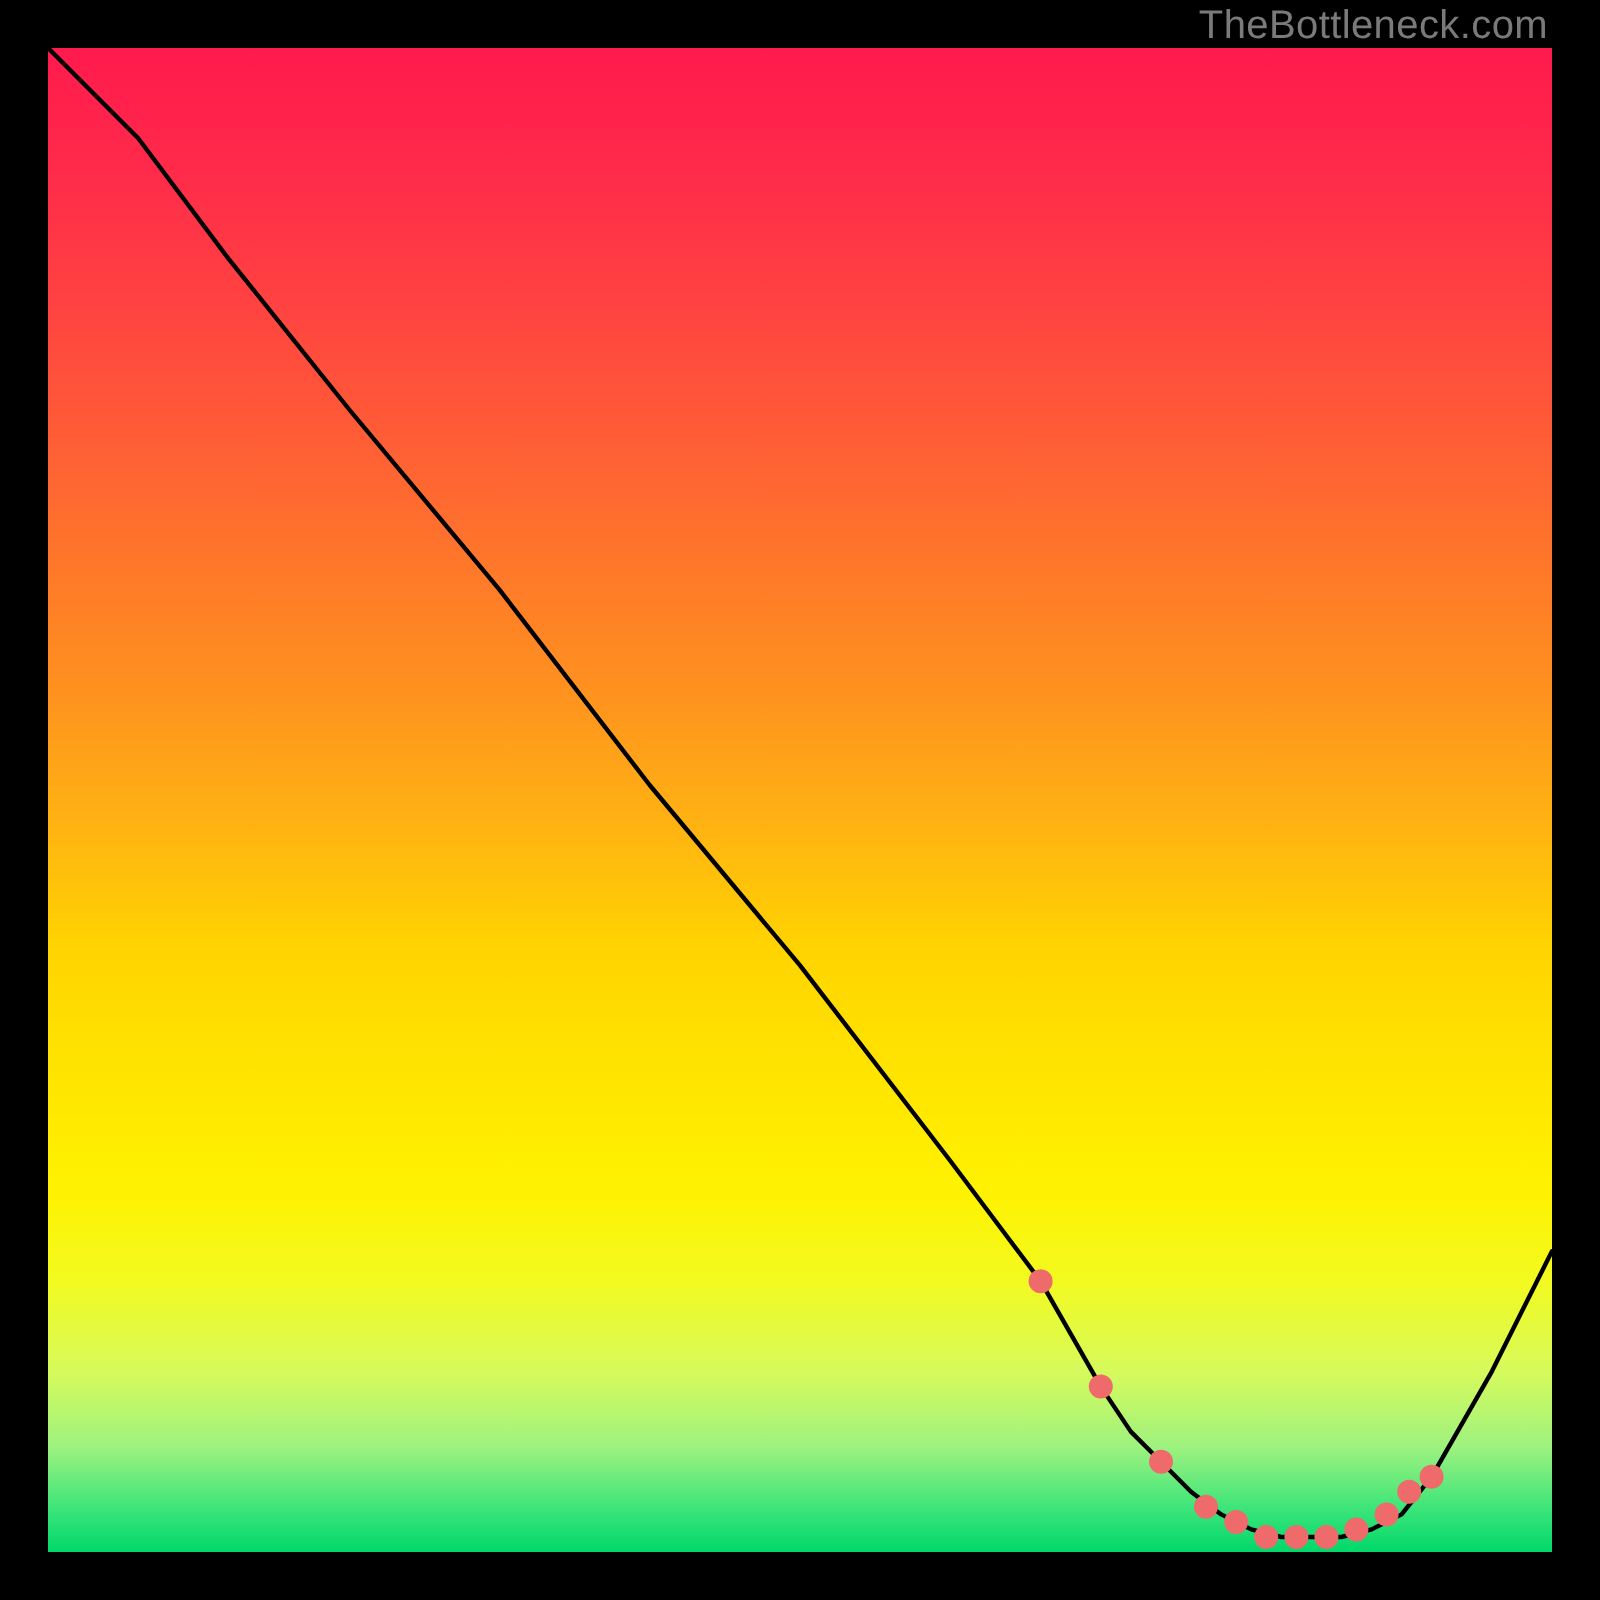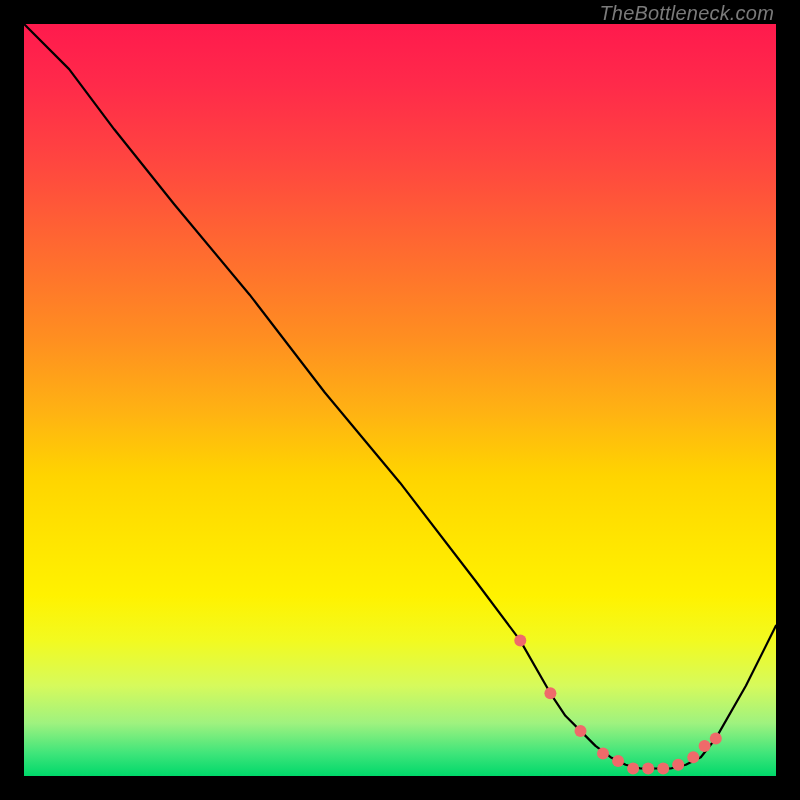--- a/index.html
+++ b/index.html
@@ -44,21 +44,20 @@
     );
   }
   .watermark {
     position: absolute;
     top: 2px;
     right: 26px;
     color: #7a7a7a;
     font-size: 20px;
     letter-spacing: 0.2px;
     user-select: none;
-    font-style: italic;
   }
   svg.curve {
     position: absolute;
     top: 0;
     left: 0;
     width: 752px;
     height: 752px;
   }
   .curve path {
     fill: none;

